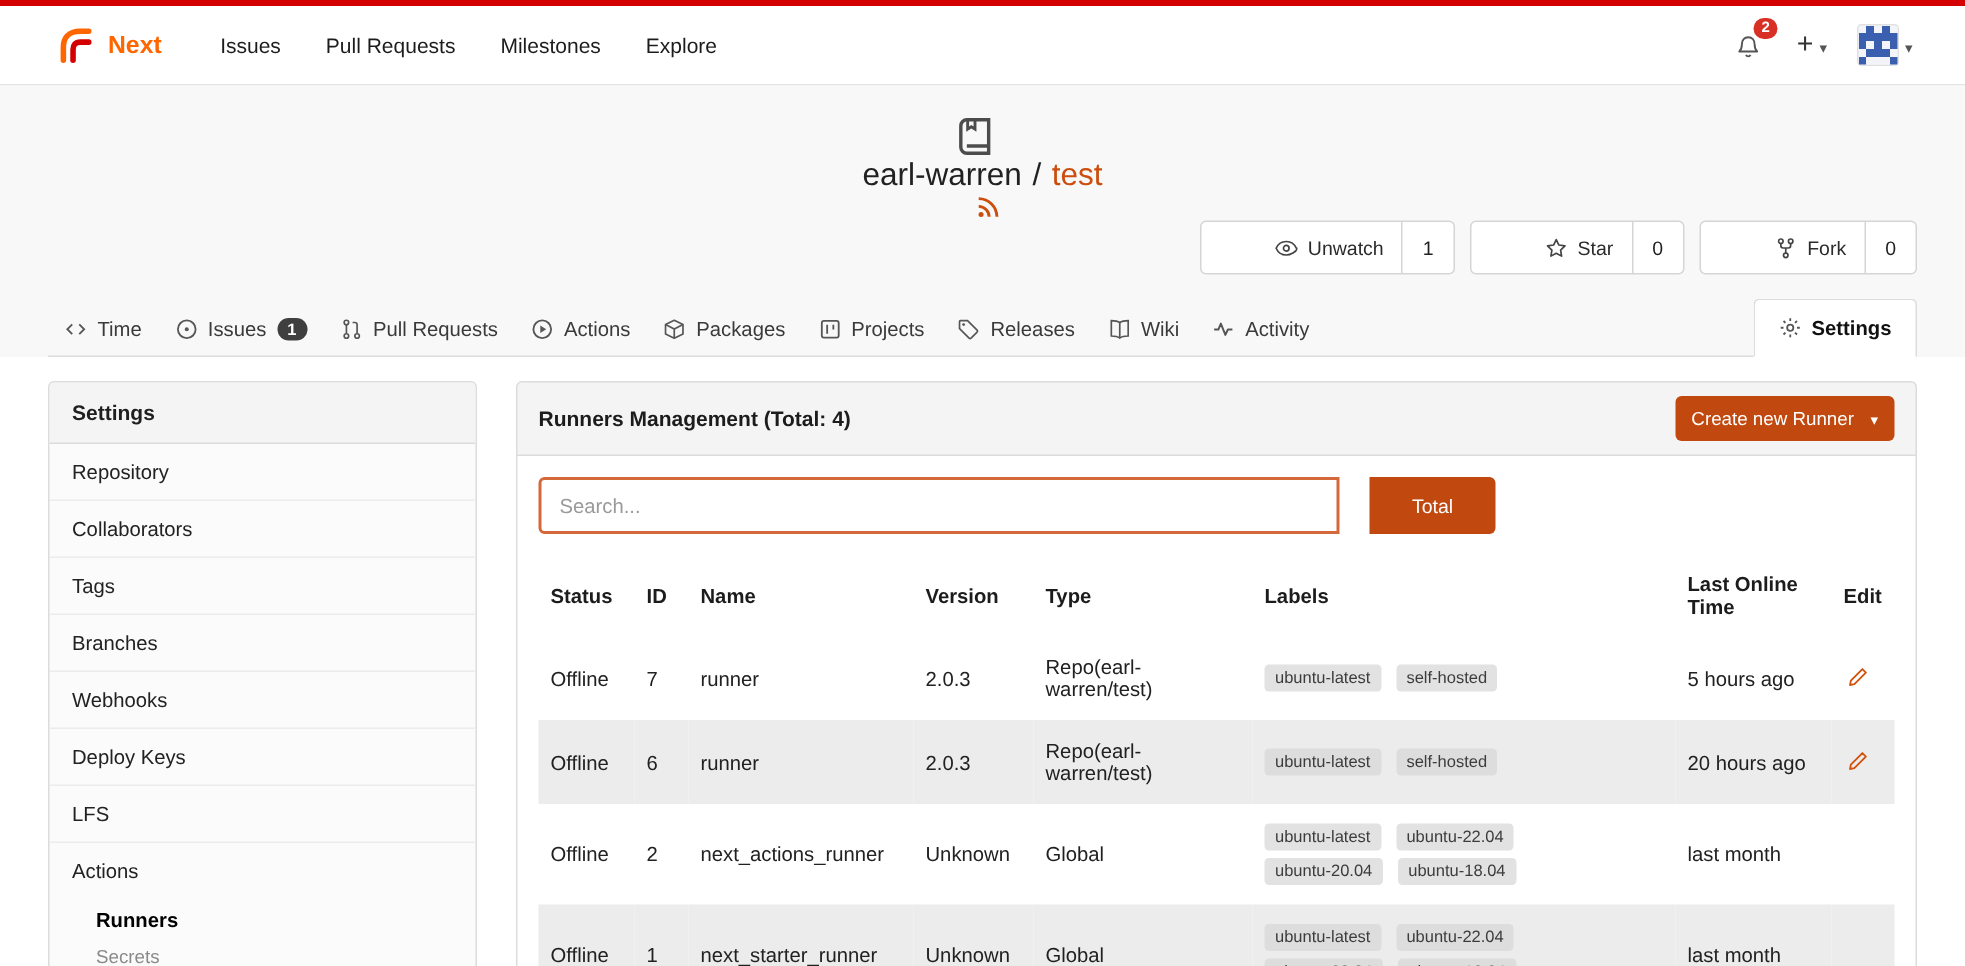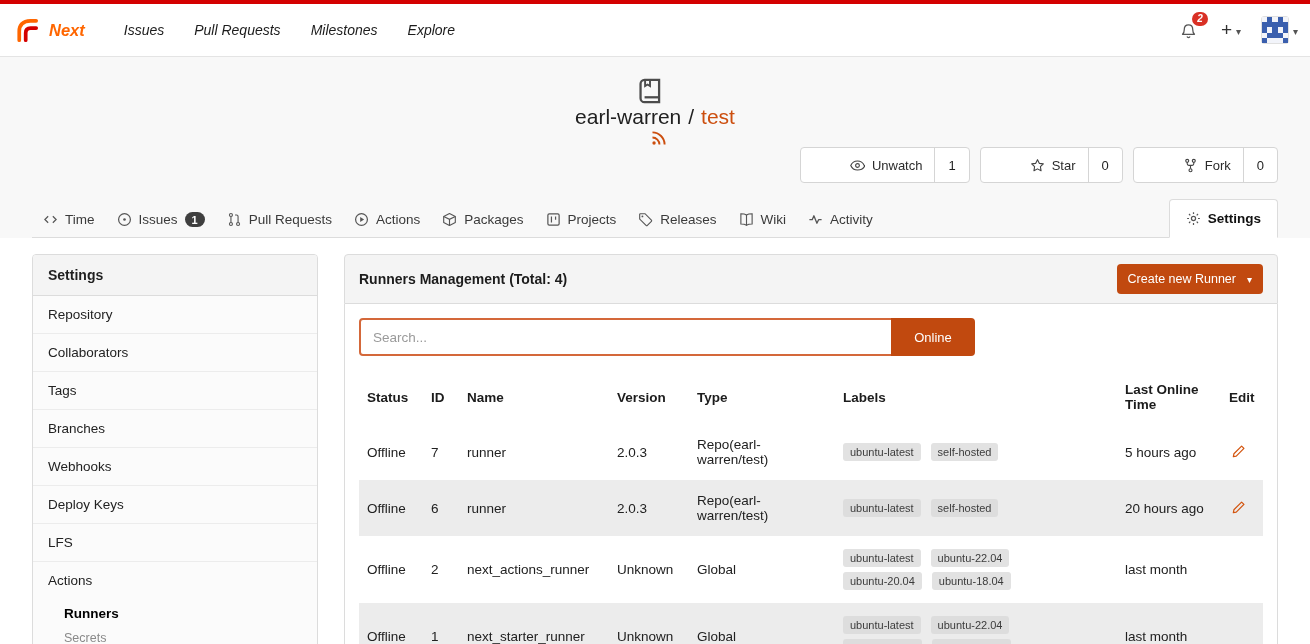--- a/index.html
+++ b/index.html
@@ -6,21 +6,21 @@
   html,body { width:1310px; height:644px; }
   body {
     font-family: "Liberation Sans", "DejaVu Sans", sans-serif;
     background:#fff; color:#1f1f1f; font-size:14px; overflow:hidden;
   }
   svg { display:block; }
 
   
   .navbar {
     height:57px; border-top:4px solid #d40000; border-bottom:1px solid #e4e4e4;
-    display:flex; align-items:center; padding:0 12px; background:#fff;font-style:italic;
+    display:flex; align-items:center; padding:0 35px; background:#fff;
   }
   .brand { display:flex; align-items:center; gap:8px; margin-right:24px; cursor:pointer; }
   .brand-name { color:#ff6600; font-weight:700; font-size:16.5px; }
   .nav-link { padding:8px 15px; color:#1c1c1c; font-weight:500; font-size:14px; cursor:pointer; }
   .nav-right { margin-left:auto; display:flex; align-items:center; gap:20px; }
   .bell-wrap { position:relative; color:#555; cursor:pointer; padding:4px; }
   .notif-badge {
     position:absolute; top:-6px; right:-7px; background:#d93025; color:#fff;
     font-size:10px; font-weight:700; border-radius:9px; padding:1.5px 5px; line-height:1.1;
   }
@@ -71,21 +71,21 @@
     background:#f4f4f4; border:1px solid #dcdcdc; border-radius:4px 4px 0 0; padding:9px 14px;
   }
   .content-title { font-weight:700; font-size:14px; color:#1c1c1c; }
   .btn-primary {
     background:#c1490f; color:#fff; border:none; border-radius:4px; padding:8px 11px;
     font-size:12.5px; cursor:pointer; display:flex; align-items:center; gap:7px; font-family:inherit;
   }
   .btn-primary .caret::after { color:#fff; }
   .content-body { border:1px solid #dcdcdc; border-top:none; border-radius:0 0 4px 4px; padding:14px; background:#fff; }
 
-  .search-row { display:flex; }
+  .search-row { display:flex;gap:22px; }
   .search-input {
     width:534px; height:38px; border:2px solid #d4683a; border-radius:4px 0 0 4px;
     padding:0 12px; font-size:13.5px; font-family:inherit; color:#222; outline:none; background:#fff;
   }
   .search-input::placeholder { color:#9a9a9a; }
   .search-btn {
     height:38px; width:84px; background:#c1490f; color:#fff; border:none; margin-left:-2px;
     border-radius:0 4px 4px 0; font-size:13px; font-weight:500; cursor:pointer; font-family:inherit;
   }
 
@@ -329,21 +329,21 @@
     <div class="content-head">
       <span class="content-title">Runners Management (Total: 4)</span>
       <button class="btn-primary">
         <span>Create new Runner</span>
         <span class="caret"></span>
       </button>
     </div>
     <div class="content-body">
       <div class="search-row">
         <input class="search-input" type="text" placeholder="Search..." style="">
-        <button class="search-btn">Online</button>
+        <button class="search-btn">Total</button>
       </div>
 
       <table class="runner-table">
         <colgroup>
           <col style="width:64px">
             <col style="width:36px">
             <col style="width:150px">
             <col style="width:80px">
           <col style="width:146px">
             <col style="width:282px">

